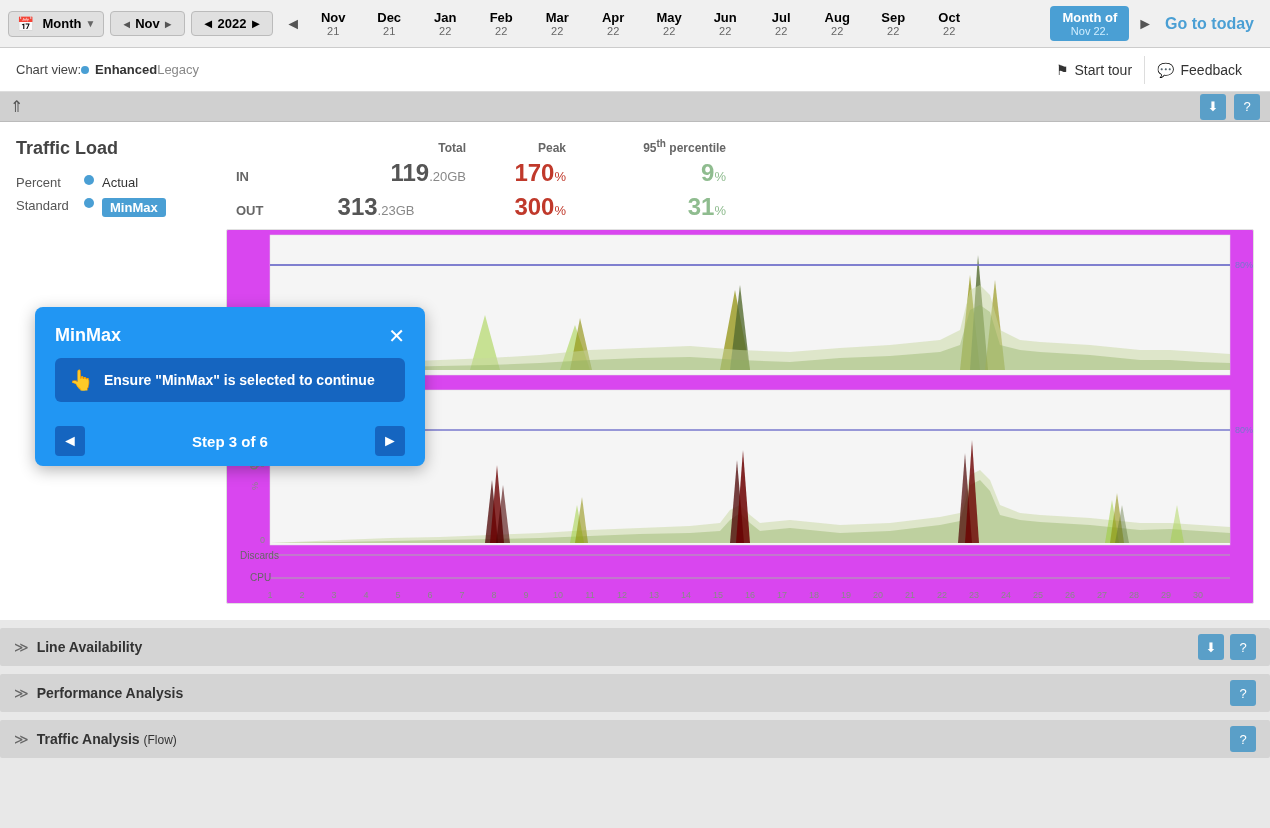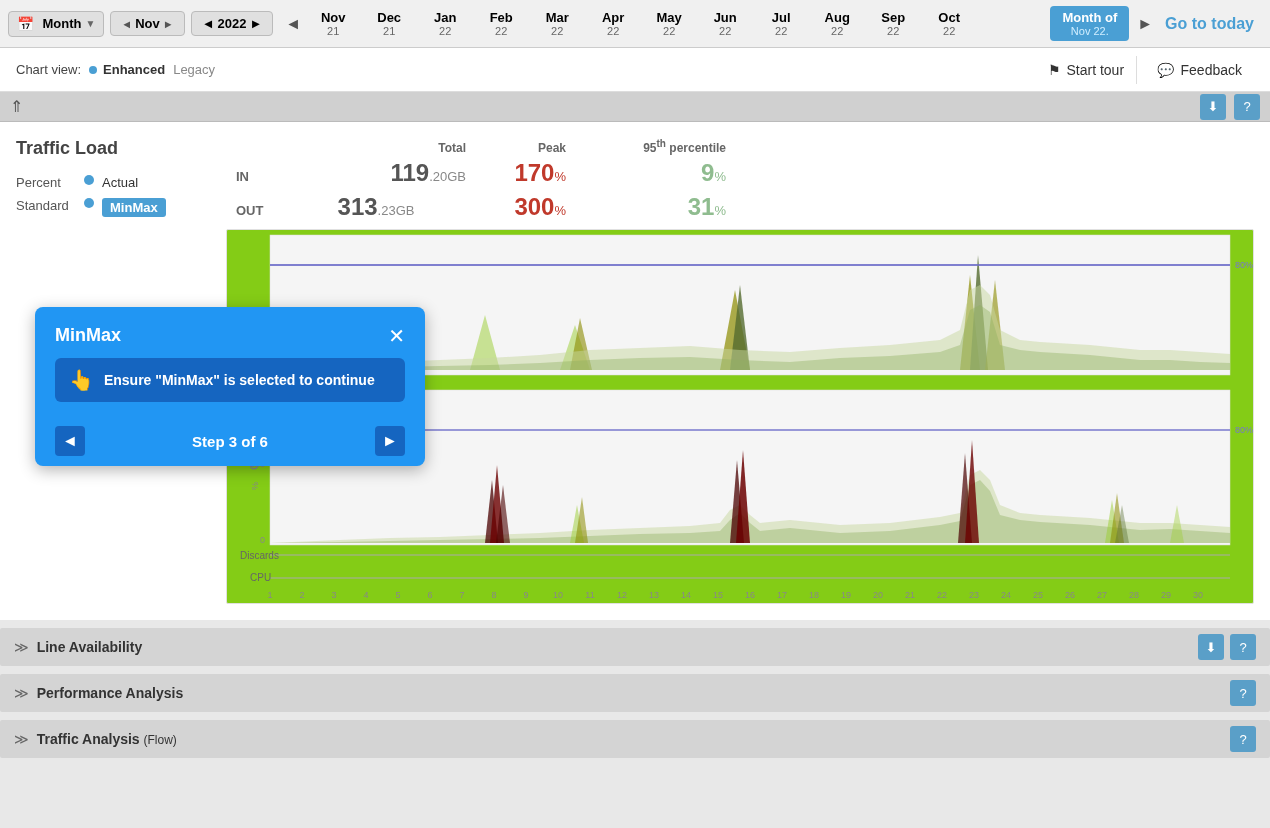--- a/index.html
+++ b/index.html
@@ -111,21 +111,21 @@
     }
 
     
     .chart-view-bar {
       display: flex;
       align-items: center;
       background: white;
       border-bottom: 1px solid #ddd;
       height: 44px;
       padding: 0 16px;
-      gap: 8px;
+      gap: 0;
     }
     .chart-view-label {
       font-size: 13px;
       color: #444;
       font-weight: normal;
     }
     .chart-view-option {
       display: flex;
       align-items: center;
       gap: 6px;
@@ -317,21 +317,21 @@
       display: flex; align-items: center; justify-content: center;
     }
     .step-label {
       font-size: 15px;
       font-weight: bold;
     }
 
     
     .chart-svg-container {
       width: 100%;
-      background: #84cc16;
+      background: #d946ef;
       border: 1px solid #e0e0e0;
       border-radius: 2px;
       position: relative;
     }
 
     
     .section-bar {
       display: flex;
       align-items: center;
       background: #d4d4d4;

